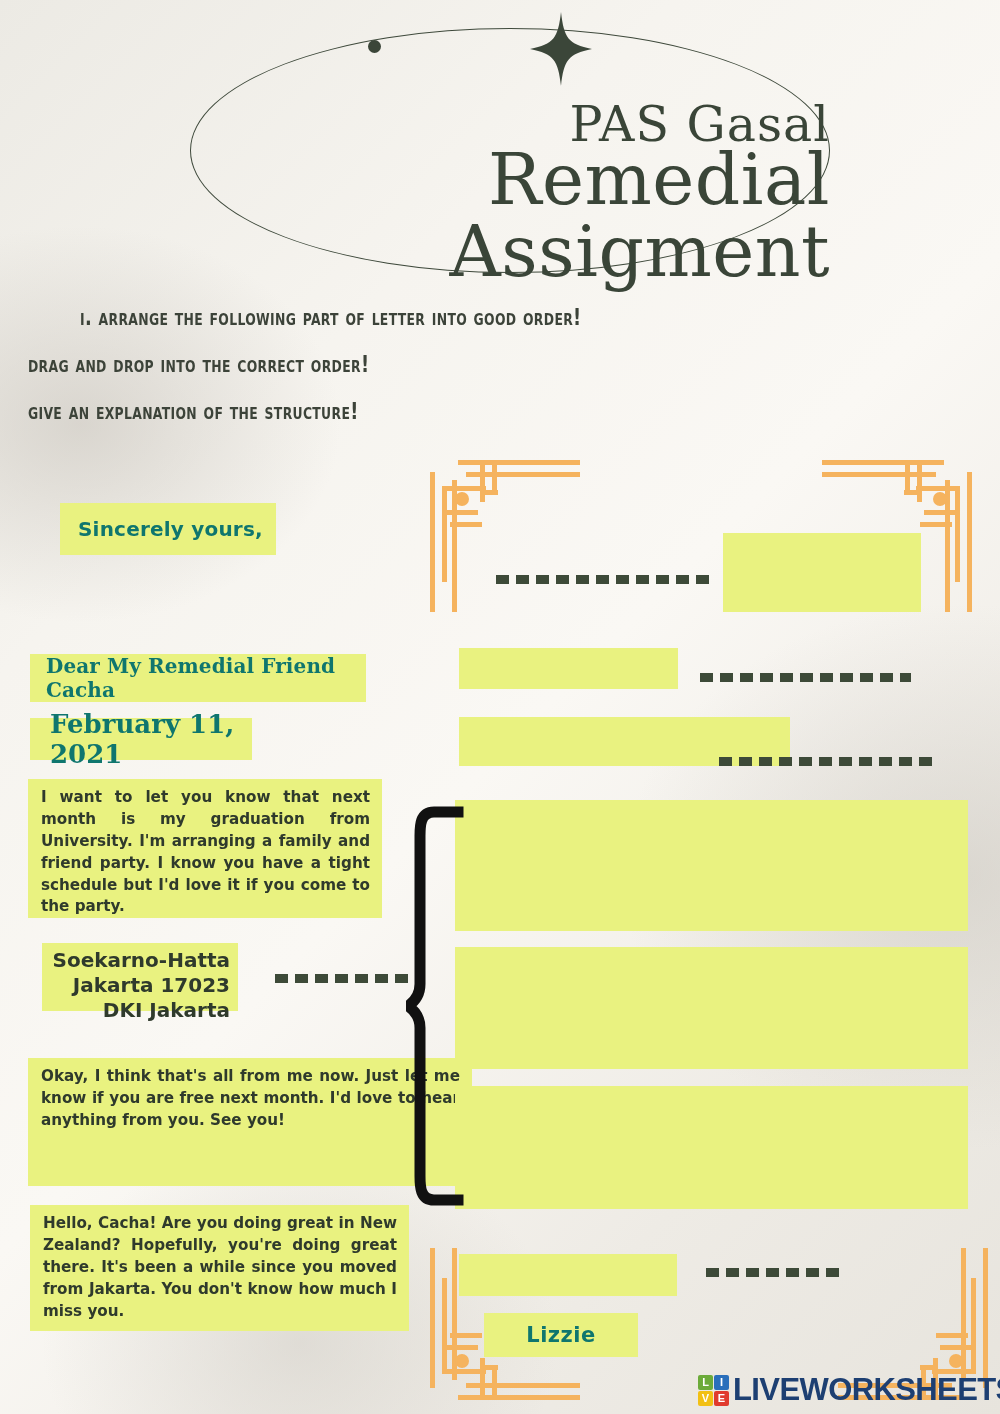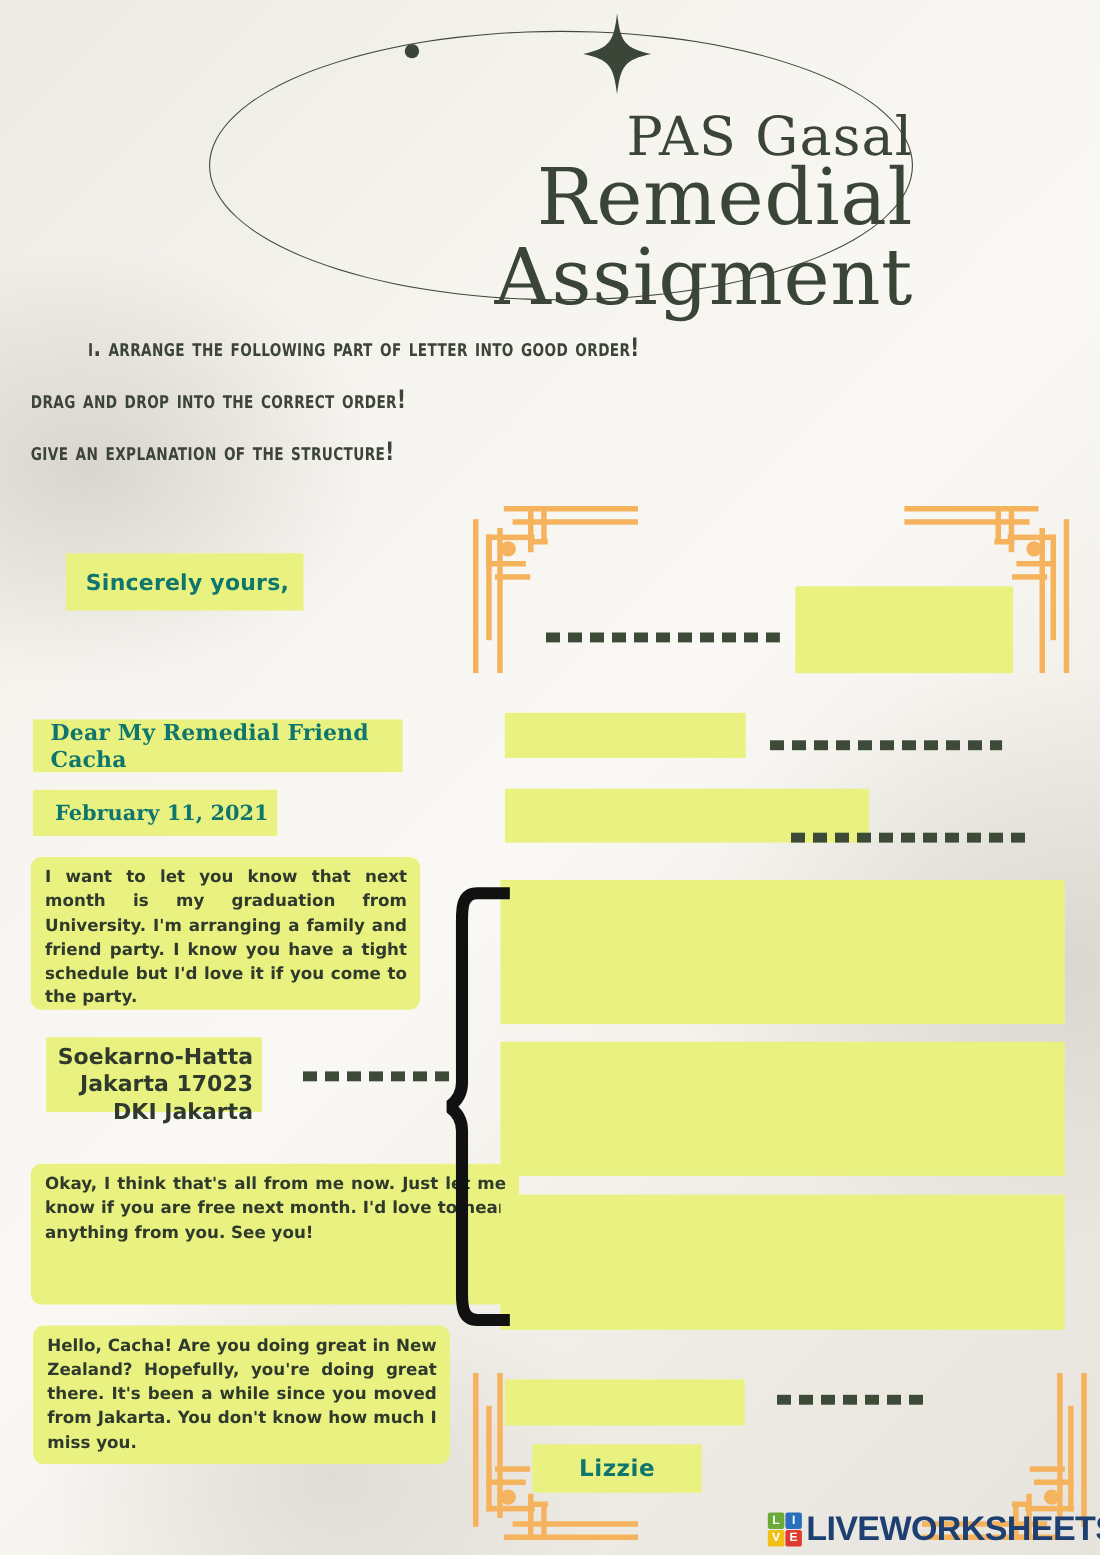--- a/index.html
+++ b/index.html
@@ -106,32 +106,31 @@
     display: flex; align-items: center; padding-left: 16px;
     font-family: "DejaVu Serif", serif;
     font-size: 20px; font-weight: 700; letter-spacing: 0.1px;
   }
 
   .date {
     left: 30px; top: 718px;
     width: 222px; height: 42px;
     display: flex; align-items: center; padding-left: 20px;
     font-family: "DejaVu Serif", serif;
-    font-size: 19px; font-weight: 700;
+    font-size: 26px; font-weight: 700;
   }
 
   .para {
     font-family: "DejaVu Sans", sans-serif;
     font-size: 15.2px;
     font-weight: 600;
     line-height: 1.44;
     text-align: justify;
     color: #2f3a2c;
     padding: 8px 12px 8px 13px;
-    border-radius: 10px;
   }
 
   .para-a { left: 28px; top: 779px;  width: 354px; height: 139px; }
   .para-addr {
     left: 42px; top: 943px; width: 196px; height: 68px;
     font-family: "DejaVu Sans", sans-serif;
     font-size: 20px; font-weight: 600; line-height: 1.26;
     text-align: right; color: #2f3a2c; padding: 5px 8px 5px 6px;
   }
   .para-b { left: 28px; top: 1058px; width: 444px; height: 128px; }

